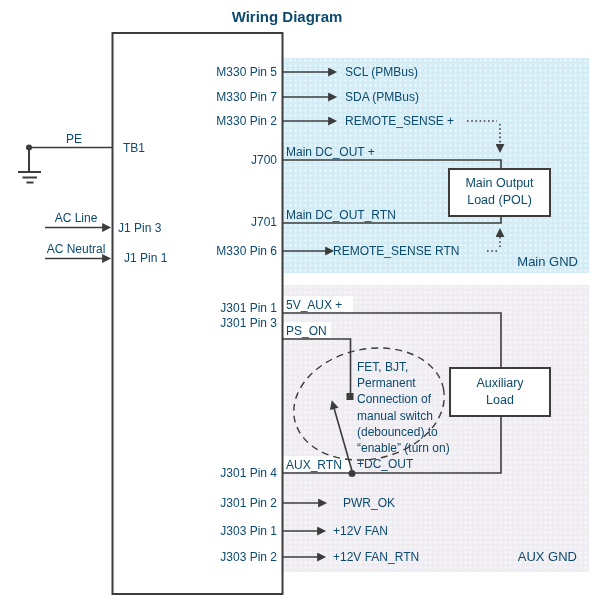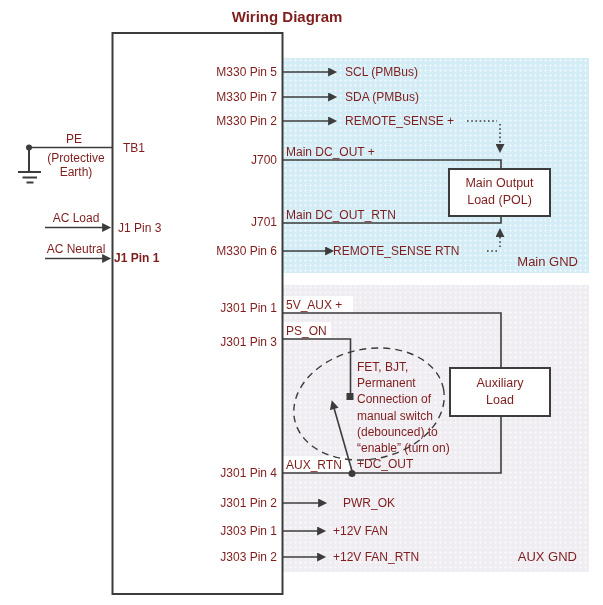--- a/index.html
+++ b/index.html
@@ -1,18 +1,18 @@
 <!DOCTYPE html>
 <html><head>
 <meta charset="utf-8">
 <style>
   html,body{margin:0;padding:0;background:#ffffff;}
   .stage{
     position:relative;width:603px;height:605px;background:#ffffff;
-    font-family:"Liberation Sans",sans-serif;color:#7f1d1d;overflow:hidden;
+    font-family:"Liberation Sans",sans-serif;color:#0c4a6e;overflow:hidden;
   }
   .region{position:absolute;background-image:radial-gradient(rgba(255,255,255,.5) 1px, transparent 1.2px);background-size:5px 5px;}
   .region.main{left:283px;top:58px;width:306px;height:215px;background-color:#d3ecf5;}
   .region.aux{left:283px;top:285px;width:306px;height:287px;background-color:#efecf2;}
   svg.wires{position:absolute;left:0;top:0;}
   .lbl{position:absolute;font-size:12px;line-height:14px;white-space:nowrap;}
   .ctr{text-align:center;white-space:pre-line;}
   .gndlbl{font-size:13px;line-height:15px;}
   .title{position:absolute;left:187px;top:8px;width:200px;text-align:center;font-size:15px;font-weight:bold;line-height:18px;}
   .device{position:absolute;left:112px;top:396px;width:170px;text-align:center;font-size:19px;line-height:22px;letter-spacing:.5px;}
@@ -76,37 +76,35 @@
 
       <path d="M283,503 H319" marker-end="url(#arr)"></path>
       <path d="M283,531 H318" marker-end="url(#arr)"></path>
       <path d="M283,557 H318" marker-end="url(#arr)"></path>
     </g>
   </svg>
 
   <div class="title">Wiring Diagram</div>
 
   <div class="lbl ctr" style="left:44px;top:132px;width:60px;">PE</div>
-  <div class="lbl ctr" style="left:34px;top:151px;width:84px;">(Protective
-Earth)</div>
-  <div class="lbl ctr" style="left:47px;top:211px;width:58px;">AC Load</div>
+  <div class="lbl ctr" style="left:47px;top:211px;width:58px;">AC Line</div>
   <div class="lbl ctr" style="left:40px;top:242px;width:72px;">AC Neutral</div>
 
   <div class="lbl" style="left:123px;top:141px;">TB1</div>
   <div class="lbl" style="left:118px;top:221px;">J1 Pin 3</div>
-  <div class="lbl" style="left:114px;top:251px;font-weight:bold;">J1 Pin 1</div>
+  <div class="lbl" style="left:124px;top:251px;">J1 Pin 1</div>
 
   <div class="lbl" style="right:326px;top:65px;">M330 Pin 5</div>
   <div class="lbl" style="right:326px;top:90px;">M330 Pin 7</div>
   <div class="lbl" style="right:326px;top:114px;">M330 Pin 2</div>
   <div class="lbl" style="right:326px;top:153px;">J700</div>
   <div class="lbl" style="right:326px;top:215px;">J701</div>
   <div class="lbl" style="right:326px;top:244px;">M330 Pin 6</div>
   <div class="lbl" style="right:326px;top:301px;">J301 Pin 1</div>
-  <div class="lbl" style="right:326px;top:335px;">J301 Pin 3</div>
+  <div class="lbl" style="right:326px;top:316px;">J301 Pin 3</div>
   <div class="lbl" style="right:326px;top:466px;">J301 Pin 4</div>
   <div class="lbl" style="right:326px;top:496px;">J301 Pin 2</div>
   <div class="lbl" style="right:326px;top:524px;">J303 Pin 1</div>
   <div class="lbl" style="right:326px;top:550px;">J303 Pin 2</div>
 
   <div class="lbl" style="left:345px;top:65px;">SCL (PMBus)</div>
   <div class="lbl" style="left:345px;top:90px;">SDA (PMBus)</div>
   <div class="lbl" style="left:345px;top:114px;">REMOTE_SENSE +</div>
   <div class="lbl" style="left:286px;top:145px;">Main DC_OUT +</div>
   <div class="lbl" style="left:286px;top:208px;">Main DC_OUT_RTN</div>

